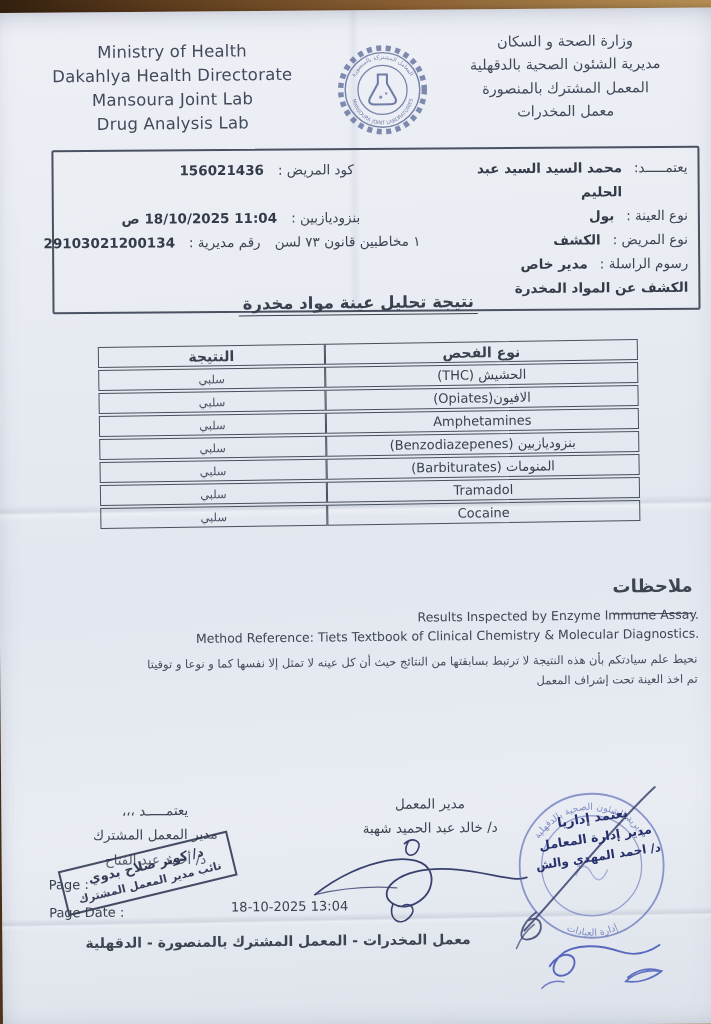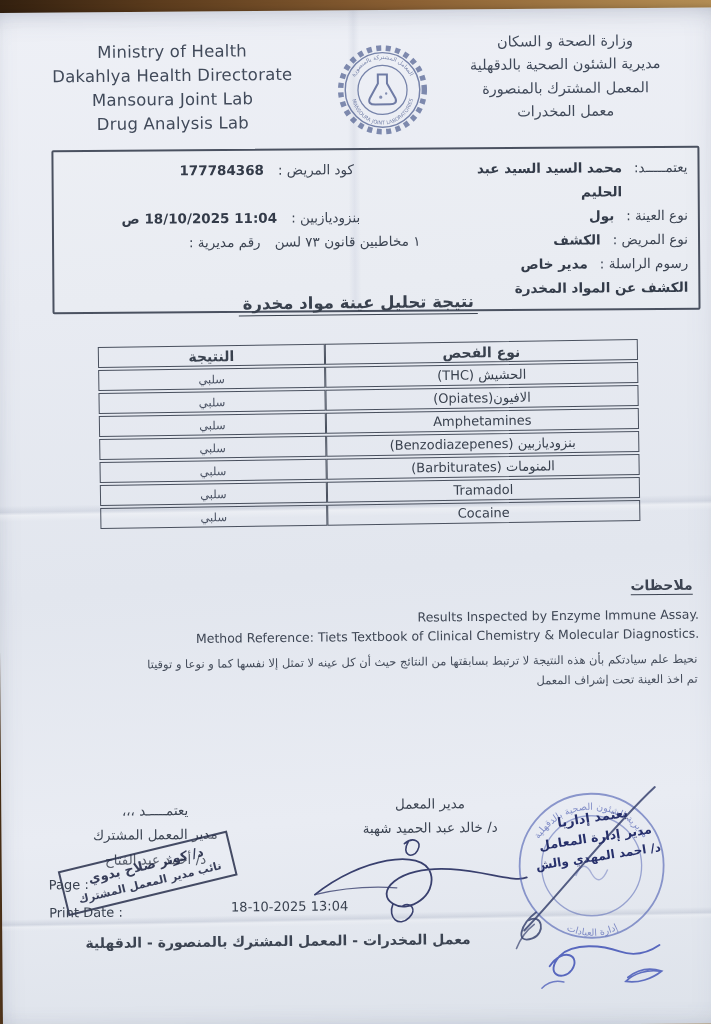--- a/index.html
+++ b/index.html
@@ -55,21 +55,21 @@
   
   .tblwrap{position:absolute;top:331px;left:101px;width:540px;transform:rotate(-.25deg);}
   table.res{width:100%;border-collapse:separate;border-spacing:0 2.5px;direction:rtl;}
   table.res td{border:1.5px solid #49505e;text-align:center;padding:1px 4px;height:17px;}
   td.t-test{width:58%;font-size:13px;color:#39414e;}
   td.t-res{width:42%;font-size:11.5px;color:#4a5263;}
   tr.thead td{font-size:14px;font-weight:600;color:#39414e;}
 
   
   .notes-title{position:absolute;top:568px;right:30px;direction:rtl;}
-  .notes-title span{font-size:14px;font-weight:700;border-bottom:1.5px solid #3d4452;padding-bottom:1px;color:#3d4452;}
+  .notes-title span{font-size:18px;font-weight:700;border-bottom:1.5px solid #3d4452;padding-bottom:17px;color:#3d4452;}
   .notes-en{position:absolute;top:598px;right:24px;width:660px;text-align:right;font-size:12.5px;line-height:1.55;color:#3e4654;font-weight:500;}
   .notes-ar{position:absolute;top:643px;right:26px;width:640px;direction:rtl;text-align:right;font-size:11.5px;line-height:1.7;color:#454d5b;}
 
   
   .sig{position:absolute;text-align:center;color:#3c4452;}
   .sig .l1{font-size:13.5px;line-height:1.8;}
   .sig .l2{font-size:13.5px;line-height:1.8;}
   .sig-left{top:786px;left:42px;width:222px;direction:rtl;}
   .sig-center{top:782px;left:328px;width:200px;direction:rtl;}
   .stamp-rect{
@@ -140,41 +140,42 @@
     </div>
 
     <div class="infobox">
       <div class="irow">
         <div class="iright">
           <span class="ilabel">يعتمـــــد:</span>
           <span class="ival">محمد السيد السيد عبد الحليم</span>
         </div>
         <div class="ileft pad" style="padding-right:78px">
           <span class="ilabel">كود المريض :</span>
-          <span class="ival">177784368</span>
+          <span class="ival">156021436</span>
         </div>
       </div>
       <div class="irow">
         <div class="iright">
           <span class="ilabel">نوع العينة :</span>
           <span class="ival">بول</span>
         </div>
         <div class="ileft pad" style="padding-right:72px">
           <span class="ilabel">بنزوديازبين :</span>
           <span class="ival">11:04 18/10/2025 ص</span>
         </div>
       </div>
       <div class="irow">
         <div class="iright">
           <span class="ilabel">نوع المريض :</span>
           <span class="ival">الكشف</span>
         </div>
         <div class="ileft pad" style="padding-right:12px">
           <span class="ilabel">١ مخاطبين قانون ٧٣ لسن</span>
           <span class="ilabel">رقم مديرية :</span>
+          <span class="ival">29103021200134</span>
         </div>
       </div>
       <div class="irow">
         <div class="iright wide">
           <span class="ilabel">رسوم الراسلة :</span>
           <span class="ival">مدير خاص</span>
         </div>
       </div>
       <div class="irow">
         <div class="iright wide">
@@ -241,21 +242,21 @@
     <div class="sig sig-left">
       <div class="l1">يعتمـــــد ،،،</div>
       <div class="l2">مدير المعمل المشترك</div>
       <div class="l2">د/ أحمد عبد الفتاح</div>
     </div>
     <div class="stamp-rect">
       <div class="n">د/ كوثر صلاح بدوي</div>
       <div class="t">نائب مدير المعمل المشترك</div>
     </div>
     <div class="pgline pg1">Page :</div>
-    <div class="pgline pg2">Print Date :</div>
+    <div class="pgline pg2">Page Date :</div>
 
     <div class="sig sig-center">
       <div class="l1">مدير المعمل</div>
       <div class="l2">د/ خالد عبد الحميد شهبة</div>
     </div>
     <svg class="csig" viewBox="0 0 236 100">
       <path d="M104,8 c8,-7 19,-3 13,7 c-5,9 -17,4 -9,-9" fill="none" stroke="#39406e" stroke-width="1.6" stroke-linecap="round"></path>
       <path d="M14,58 C60,22 122,12 130,38 C136,60 108,78 92,68 C74,57 95,30 150,34 C188,37 214,48 226,43" fill="none" stroke="#39406e" stroke-width="1.8" stroke-linecap="round"></path>
       <path d="M92,68 c-6,14 6,24 16,14 c8,-8 2,-16 -6,-12" fill="none" stroke="#39406e" stroke-width="1.6" stroke-linecap="round"></path>
       <path d="M14,58 C40,52 70,50 96,52" fill="none" stroke="#39406e" stroke-width="1.2" stroke-linecap="round" opacity=".8"></path>

